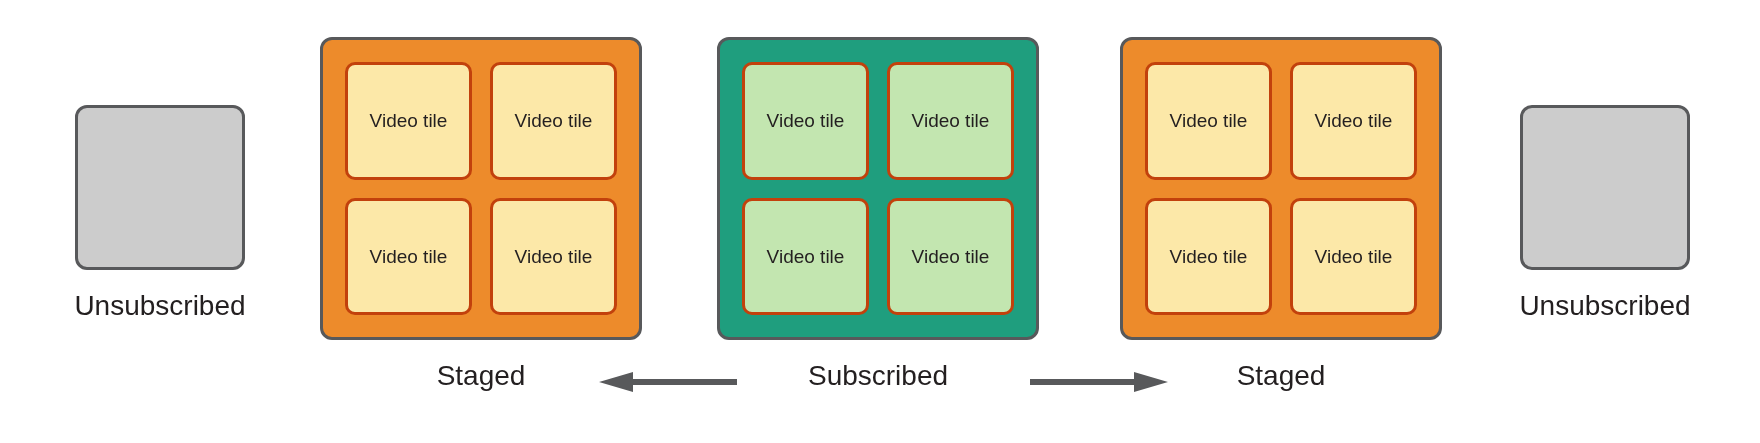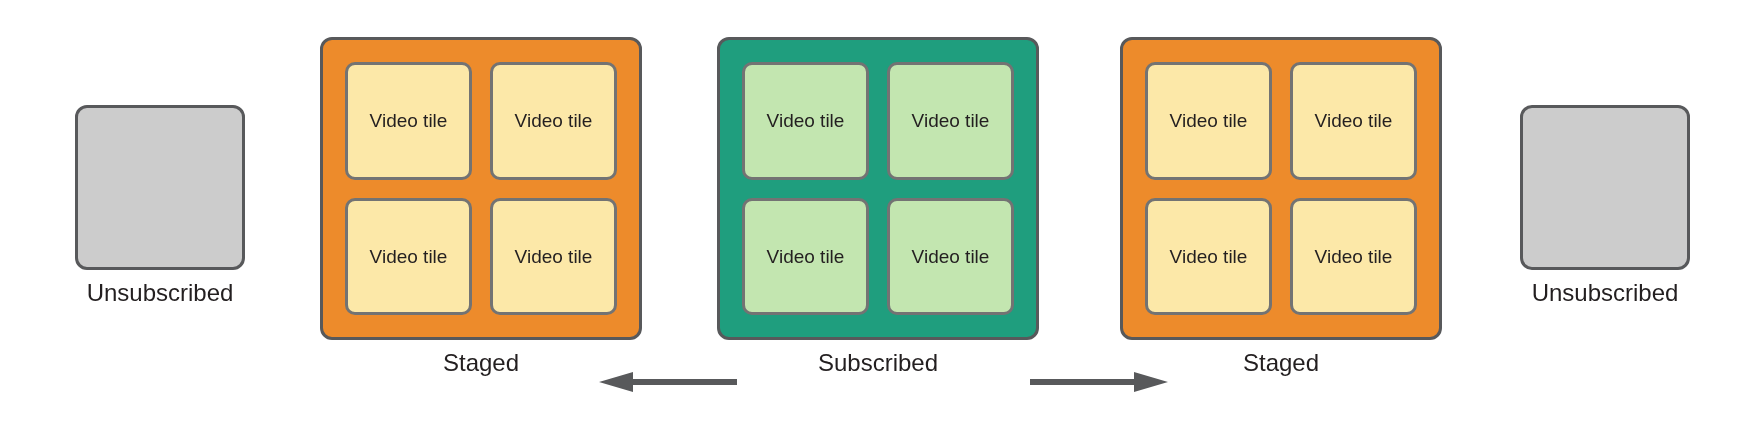--- a/index.html
+++ b/index.html
@@ -51,38 +51,38 @@
     display: grid;
     grid-template-columns: 1fr 1fr;
     grid-template-rows: 1fr 1fr;
     gap: 18px;
     padding: 22px;
   }
   .tile-container.staged   { background: #ed8b2b; }
   .tile-container.subscribed { background: #1f9e7e; }
 
   .tile {
-    border: 3px solid #737373;
+    border: 3px solid #c2410c;
     border-radius: 10px;
     box-sizing: border-box;
     display: flex;
     align-items: center;
     justify-content: center;
     font-size: 19px;
     line-height: 1;
     color: #231f20;
     white-space: nowrap;
   }
   .tile-container.staged   .tile { background: #fce8a8; }
   .tile-container.subscribed .tile { background: #c3e6b0; }
 
   
   .caption {
-    margin-top: 11px;
-    font-size: 24px;
+    margin-top: 22px;
+    font-size: 28px;
     line-height: 1;
     color: #231f20;
     white-space: nowrap;
     text-align: center;
   }
 
   
   .arrow {
     position: absolute;
   }

